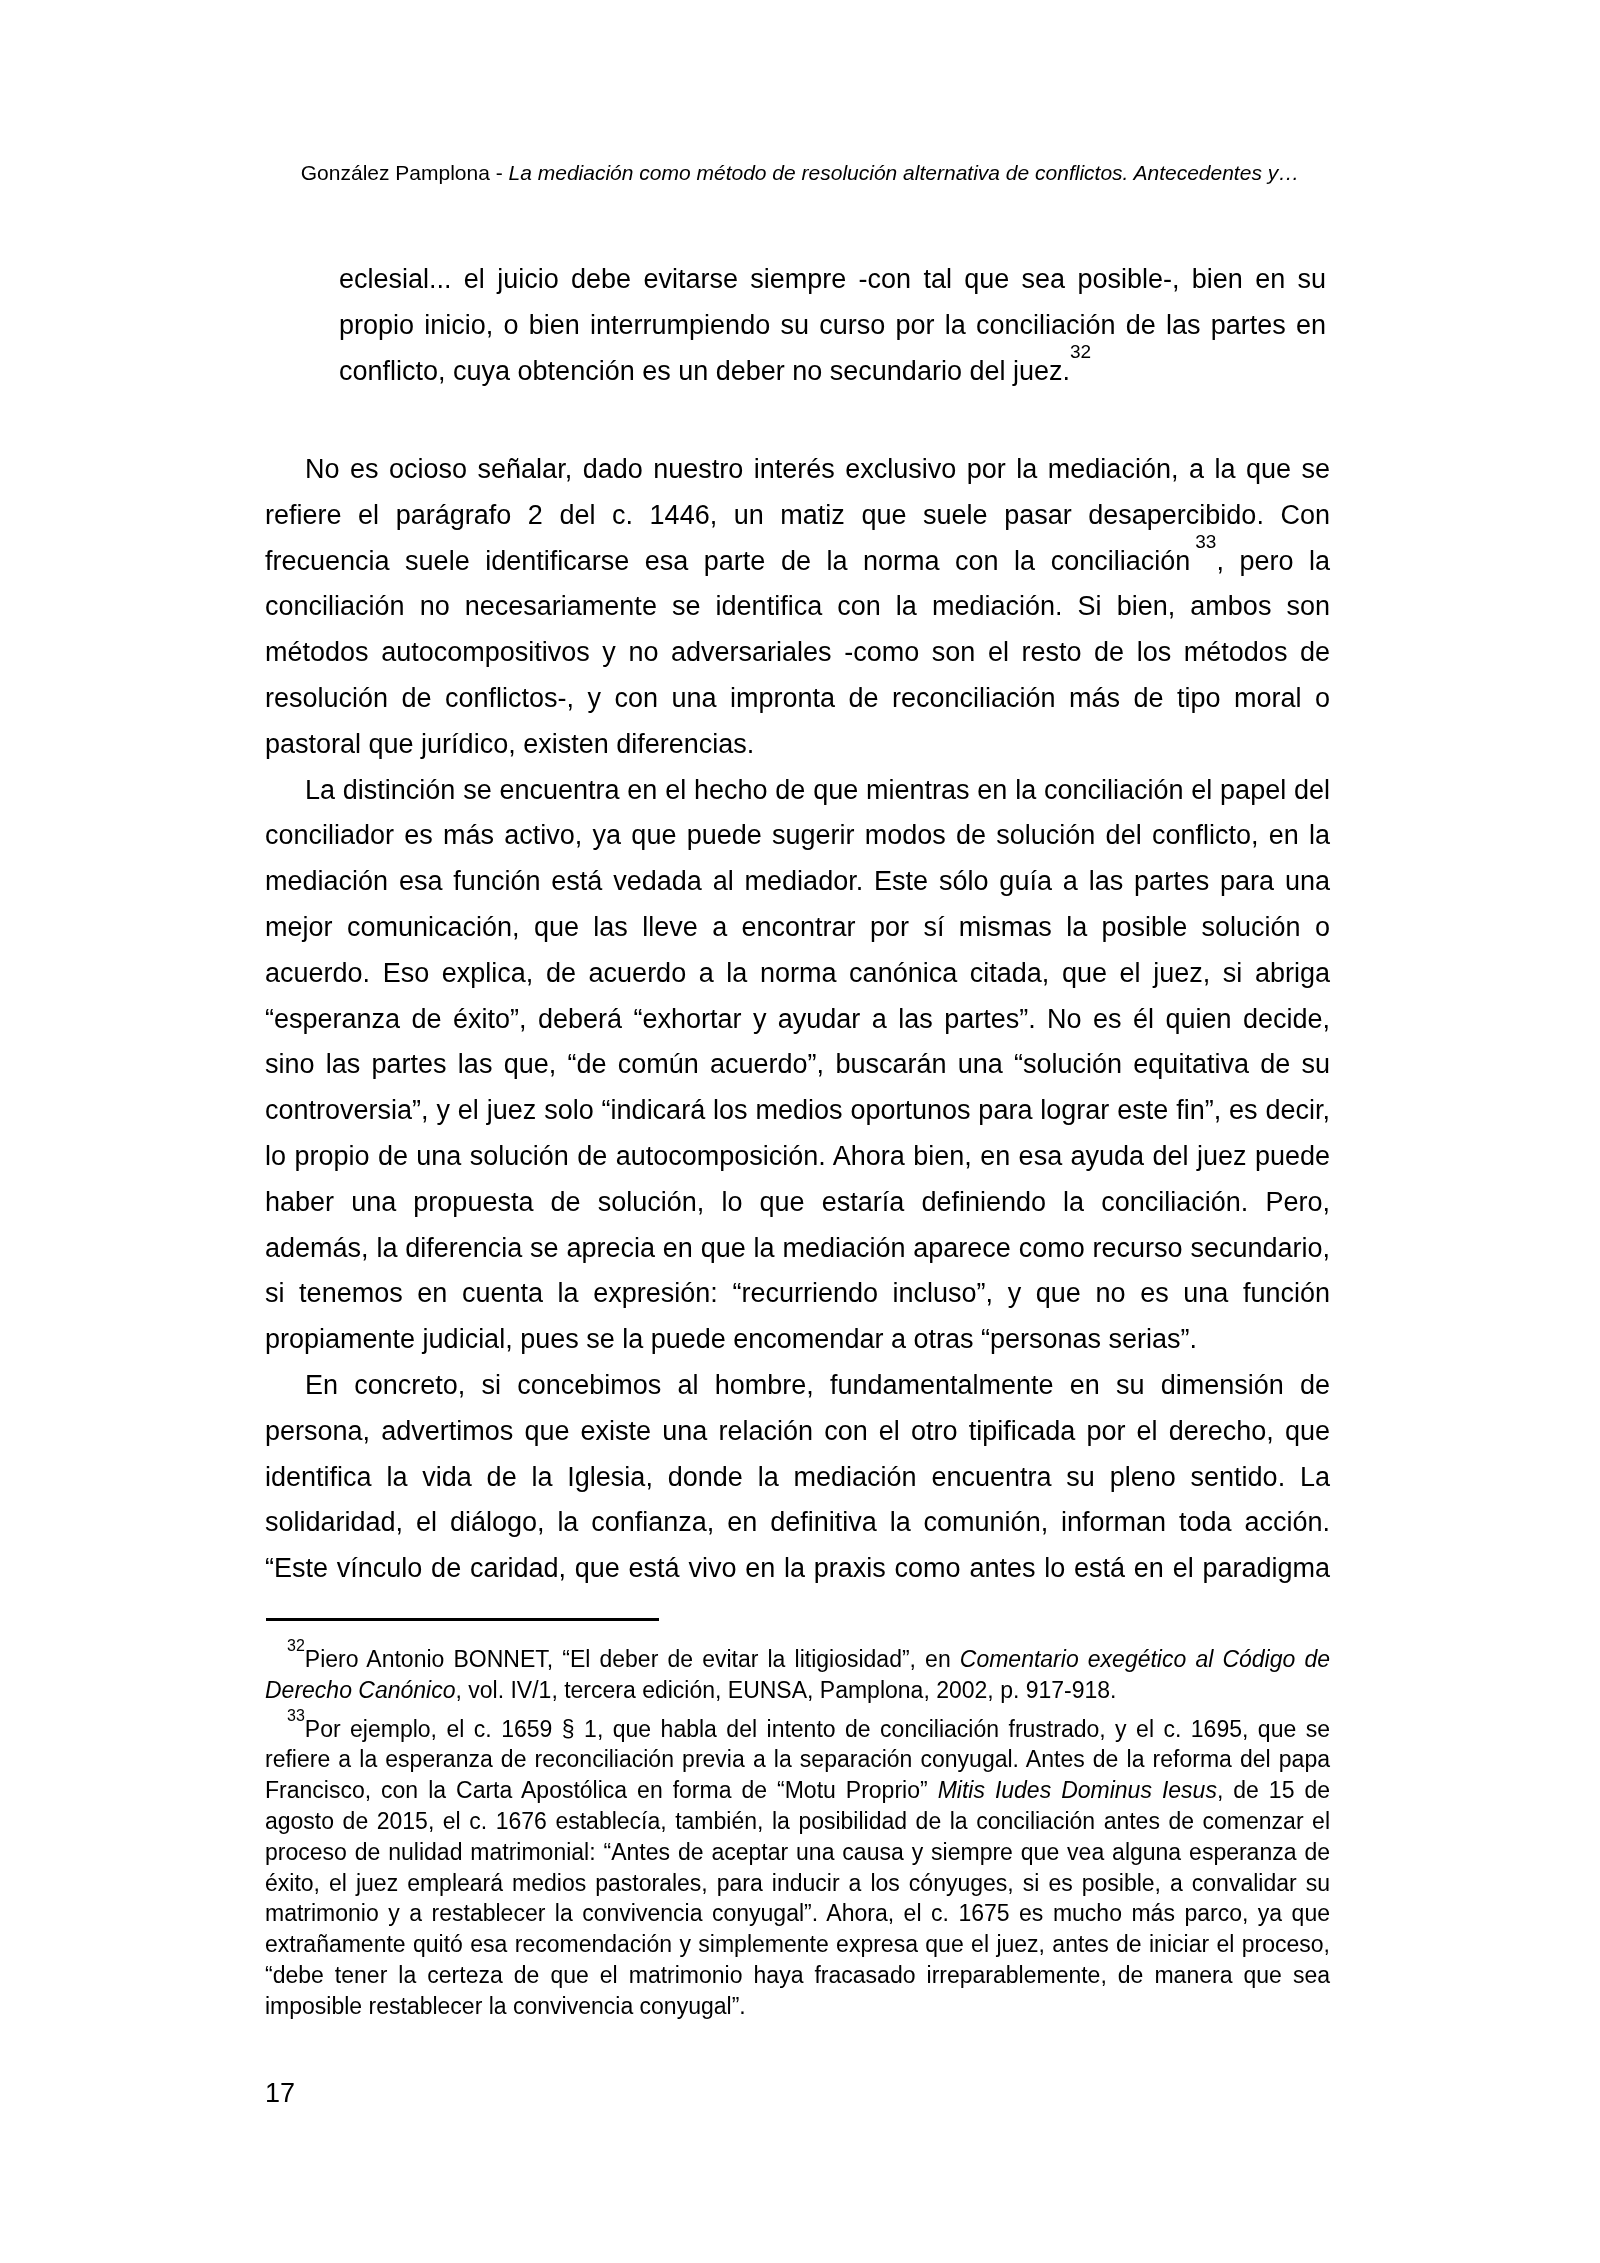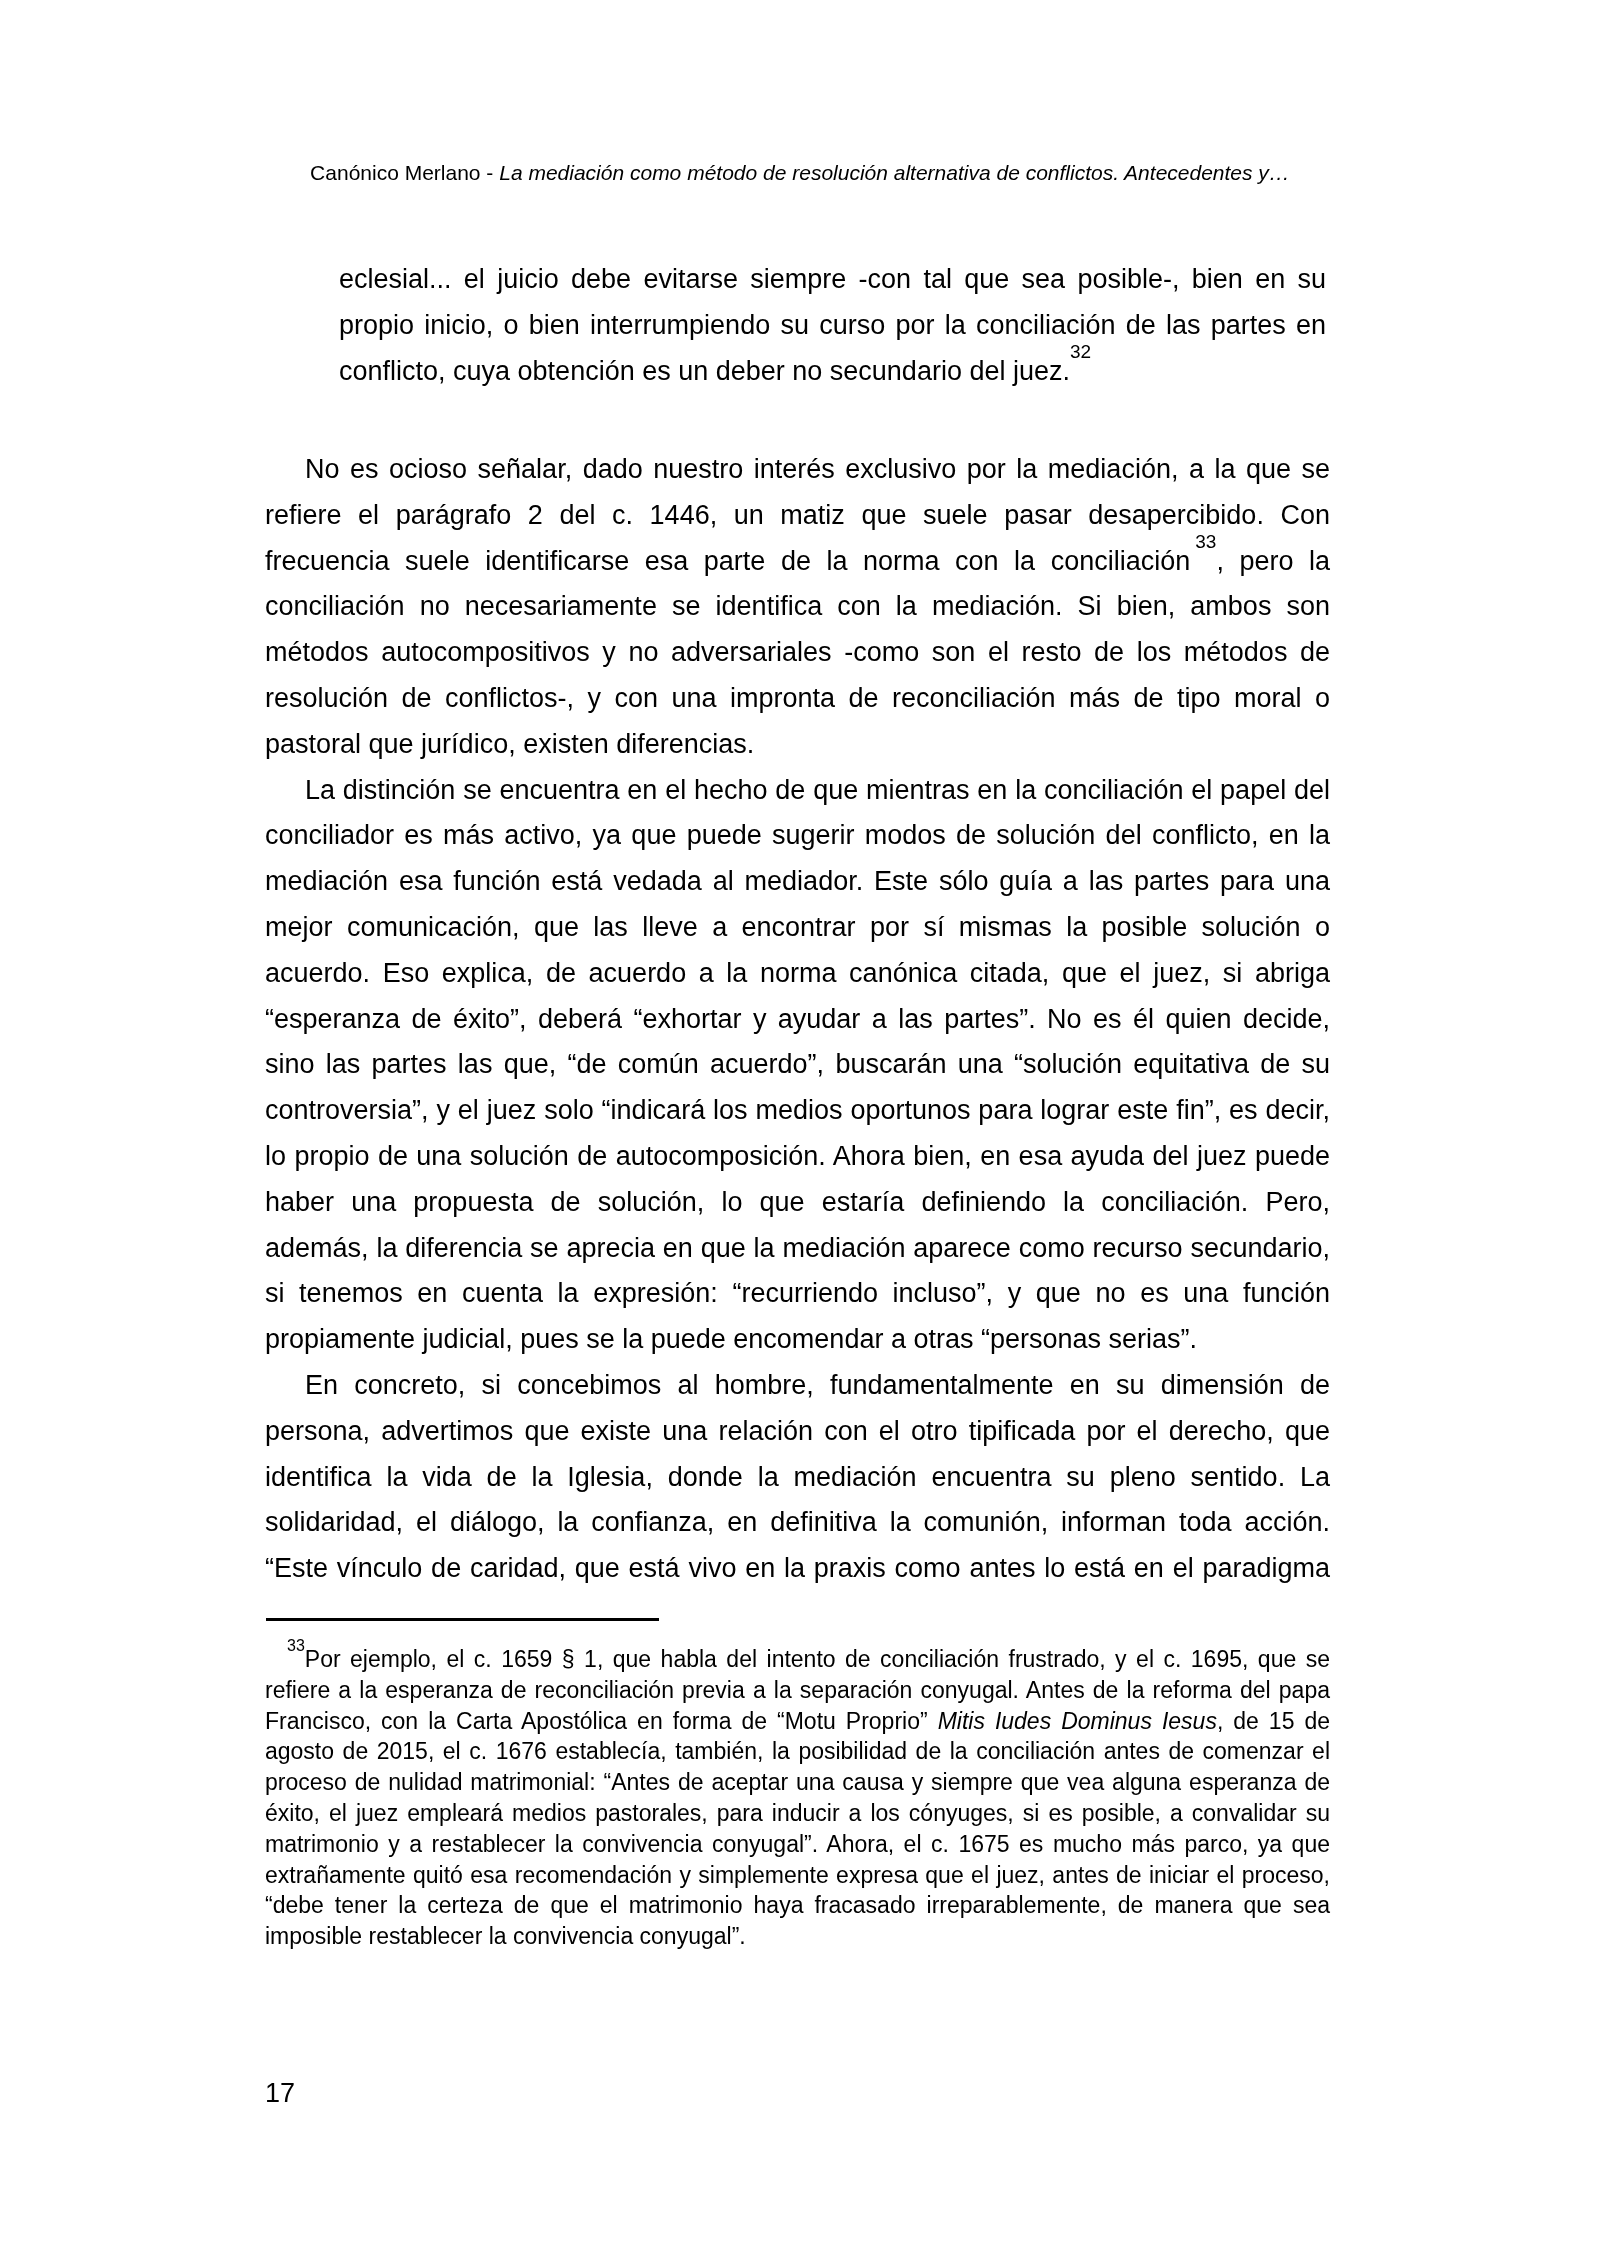--- a/index.html
+++ b/index.html
@@ -97,29 +97,30 @@
     left: 265px;
     width: 1065px;
     text-align: left;
     font-size: 27px;
     line-height: 31px;
   }
 </style>
 </head>
 <body>
 
-<div class="running-header"><span>Canónico Merlano - </span><span class="i">La mediación como método de resolución alternativa de conflictos. Antecedentes y…</span></div>
+<div class="running-header"><span>González Pamplona - </span><span class="i">La mediación como método de resolución alternativa de conflictos. Antecedentes y…</span></div>
 
 <div class="block-quote"><span>eclesial... el juicio debe evitarse siempre -con tal que sea posible-, bien en su propio inicio, o bien interrumpiendo su curso por la conciliación de las partes en conflicto, cuya obtención es un deber no secundario del juez.</span><sup class="body-ref">32</sup></div>
 
 <div class="body-text">
   <p><span>No es ocioso señalar, dado nuestro interés exclusivo por la mediación, a la que se refiere el parágrafo 2 del c. 1446, un matiz que suele pasar desapercibido. Con frecuencia suele identificarse esa parte de la norma con la conciliación</span><sup class="body-ref spaced">33</sup><span>, pero la conciliación no necesariamente se identifica con la mediación. Si bien, ambos son métodos autocompositivos y no adversariales -como son el resto de los métodos de resolución de conflictos-, y con una impronta de reconciliación más de tipo moral o pastoral que jurídico, existen diferencias.</span></p>
   <p>La distinción se encuentra en el hecho de que mientras en la conciliación el papel del conciliador es más activo, ya que puede sugerir modos de solución del conflicto, en la mediación esa función está vedada al mediador. Este sólo guía a las partes para una mejor comunicación, que las lleve a encontrar por sí mismas la posible solución o acuerdo. Eso explica, de acuerdo a la norma canónica citada, que el juez, si abriga “esperanza de éxito”, deberá “exhortar y ayudar a las partes”. No es él quien decide, sino las partes las que, “de común acuerdo”, buscarán una “solución equitativa de su controversia”, y el juez solo “indicará los medios oportunos para lograr este fin”, es decir, lo propio de una solución de autocomposición. Ahora bien, en esa ayuda del juez puede haber una propuesta de solución, lo que estaría definiendo la conciliación. Pero, además, la diferencia se aprecia en que la mediación aparece como recurso secundario, si tenemos en cuenta la expresión: “recurriendo incluso”, y que no es una función propiamente judicial, pues se la puede encomendar a otras “personas serias”.</p>
   <p class="last-cut">En concreto, si concebimos al hombre, fundamentalmente en su dimensión de persona, advertimos que existe una relación con el otro tipificada por el derecho, que identifica la vida de la Iglesia, donde la mediación encuentra su pleno sentido. La solidaridad, el diálogo, la confianza, en definitiva la comunión, informan toda acción. “Este vínculo de caridad, que está vivo en la praxis como antes lo está en el paradigma</p>
 </div>
 
 <div class="fn-sep"></div>
 
 <div class="footnotes">
+  <p class="fn-32"><sup class="fn-ref">32</sup><span>Piero Antonio BONNET, “El deber de evitar la litigiosidad”, en </span><span class="i">Comentario exegético al Código de Derecho Canónico</span><span>, vol. IV/1, tercera edición, EUNSA, Pamplona, 2002, p. 917-918.</span></p>
   <p class="fn-33"><sup class="fn-ref">33</sup><span>Por ejemplo, el c. 1659 § 1, que habla del intento de conciliación frustrado, y el c. 1695, que se refiere a la esperanza de reconciliación previa a la separación conyugal. Antes de la reforma del papa Francisco, con la Carta Apostólica en forma de “Motu Proprio” </span><span class="i">Mitis Iudes Dominus Iesus</span><span>, de 15 de agosto de 2015, el c. 1676 establecía, también, la posibilidad de la conciliación antes de comenzar el proceso de nulidad matrimonial: “Antes de aceptar una causa y siempre que vea alguna esperanza de éxito, el juez empleará medios pastorales, para inducir a los cónyuges, si es posible, a convalidar su matrimonio y a restablecer la convivencia conyugal”. Ahora, el c. 1675 es mucho más parco, ya que extrañamente quitó esa recomendación y simplemente expresa que el juez, antes de iniciar el proceso, “debe tener la certeza de que el matrimonio haya fracasado irreparablemente, de manera que sea imposible restablecer la convivencia conyugal”.</span></p>
 </div>
 
 <div class="page-number">17</div>
 
 </body></html>

